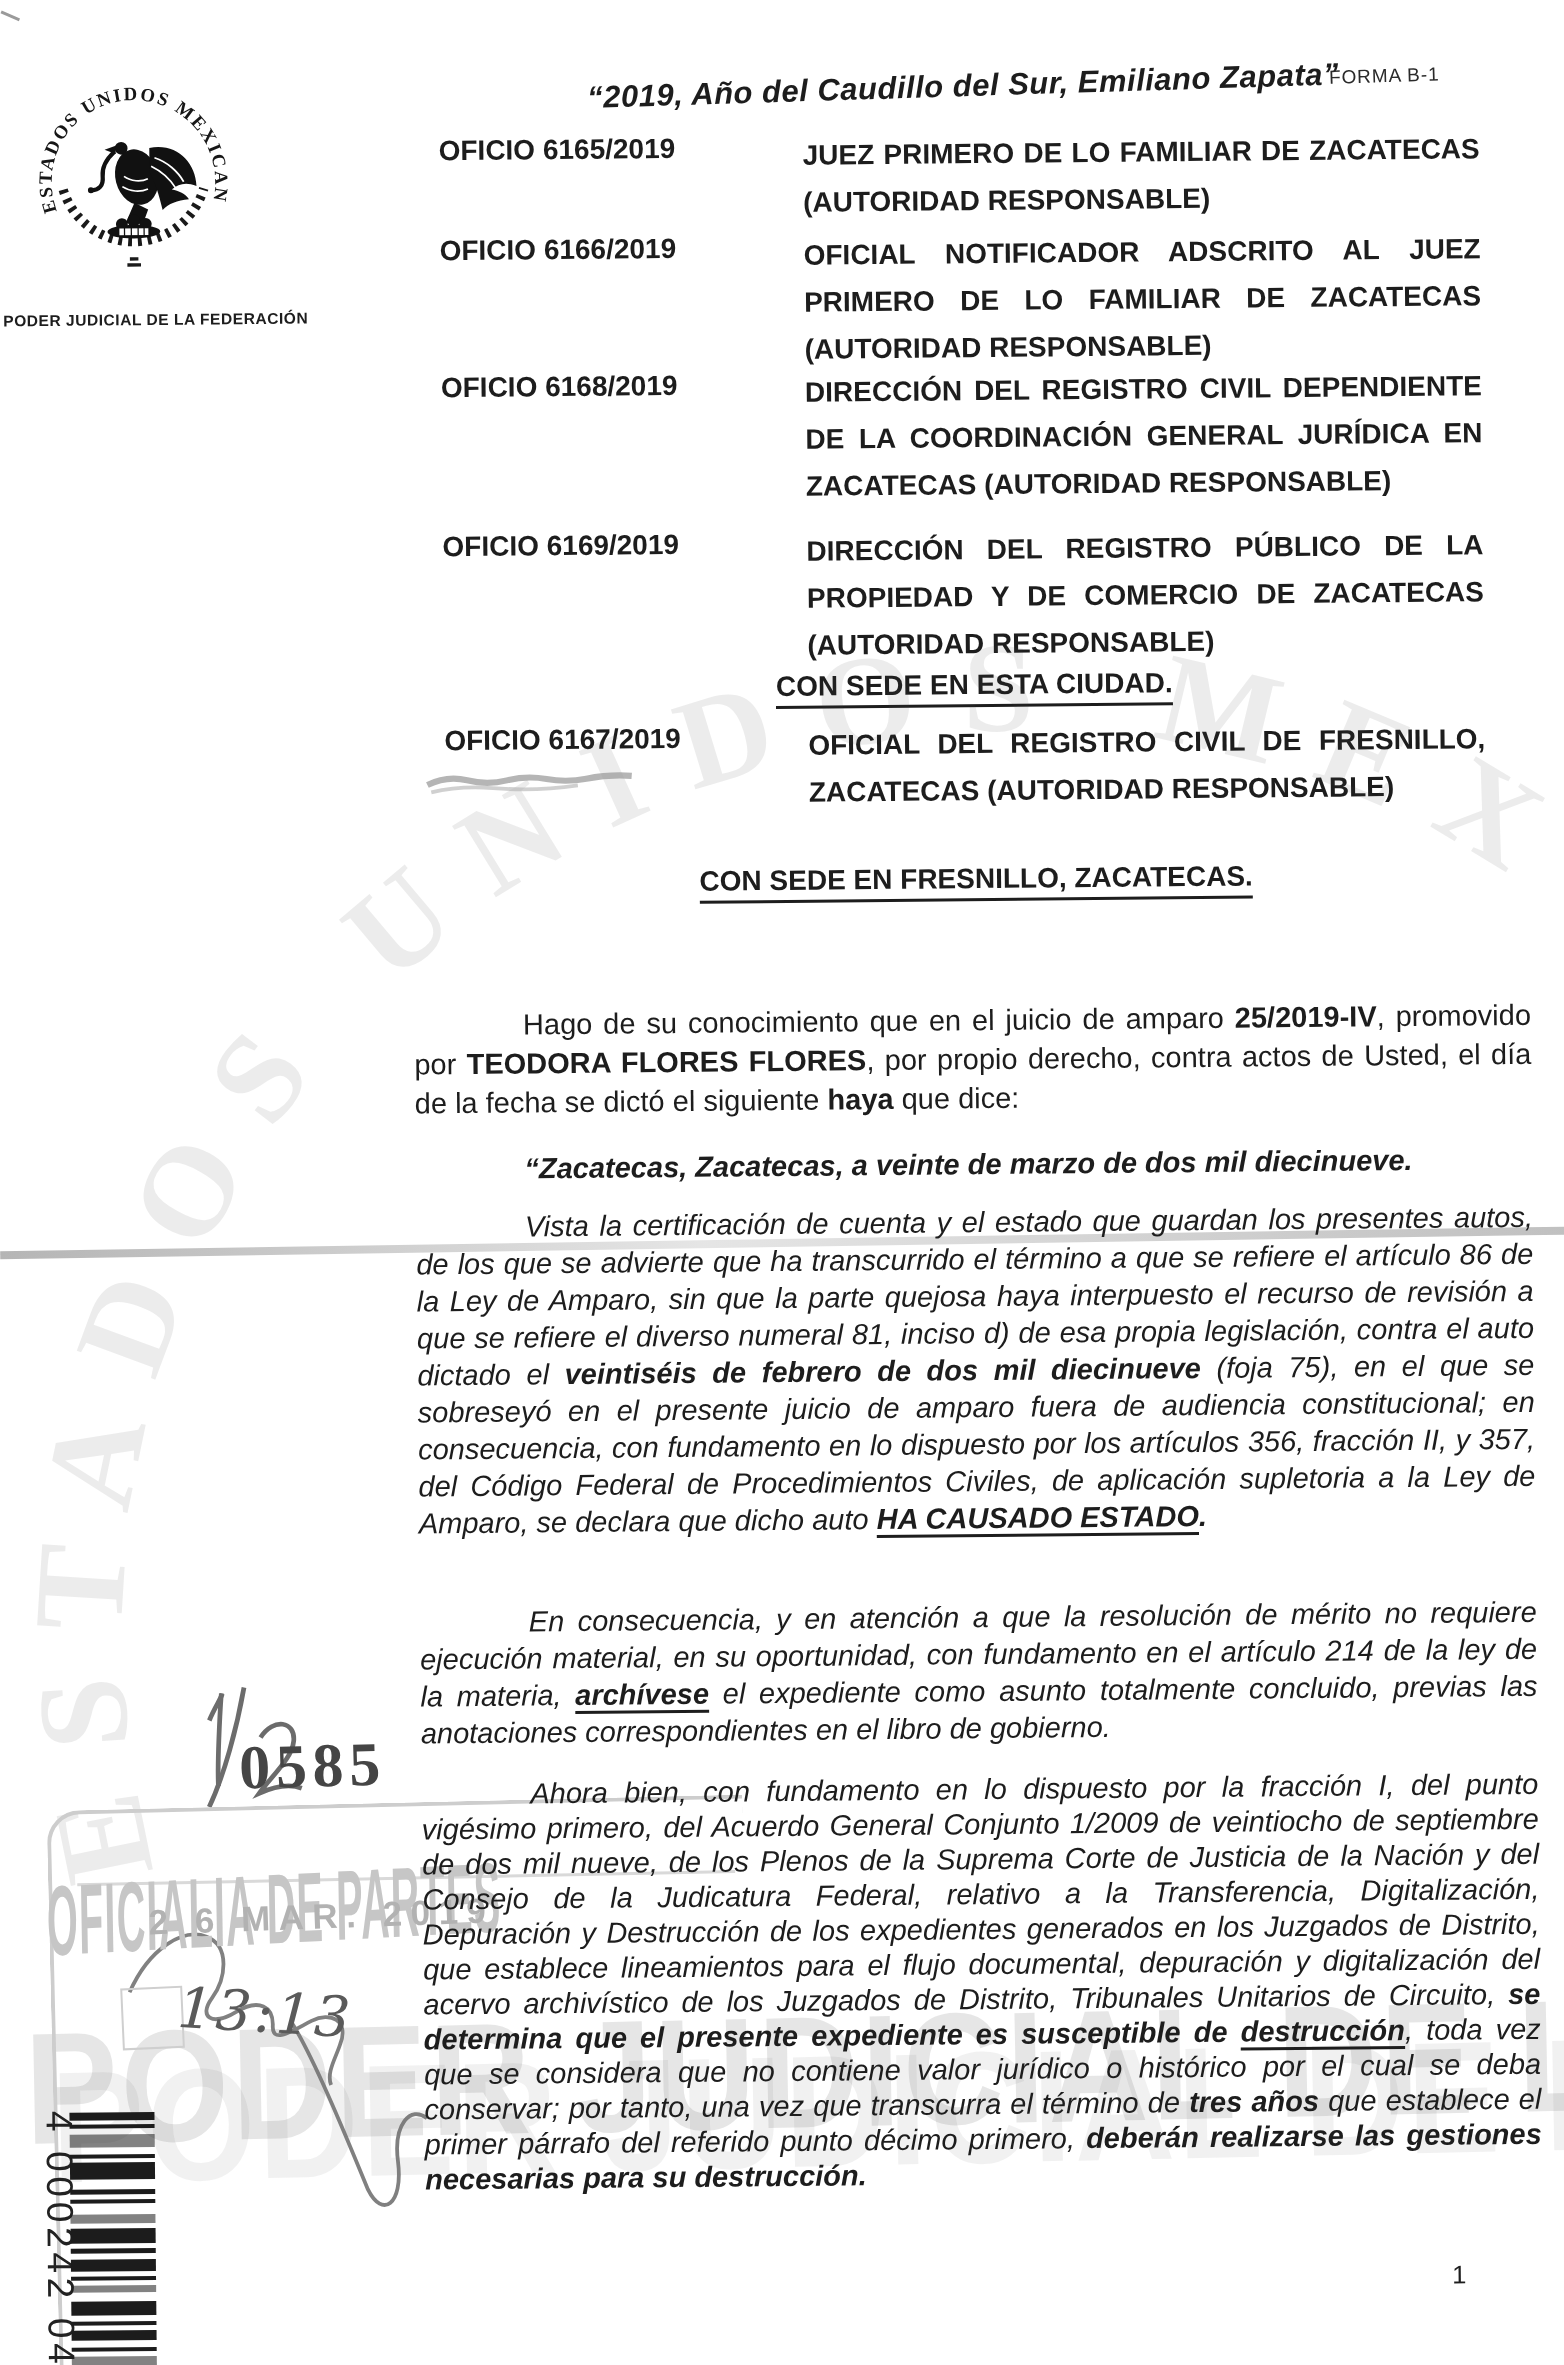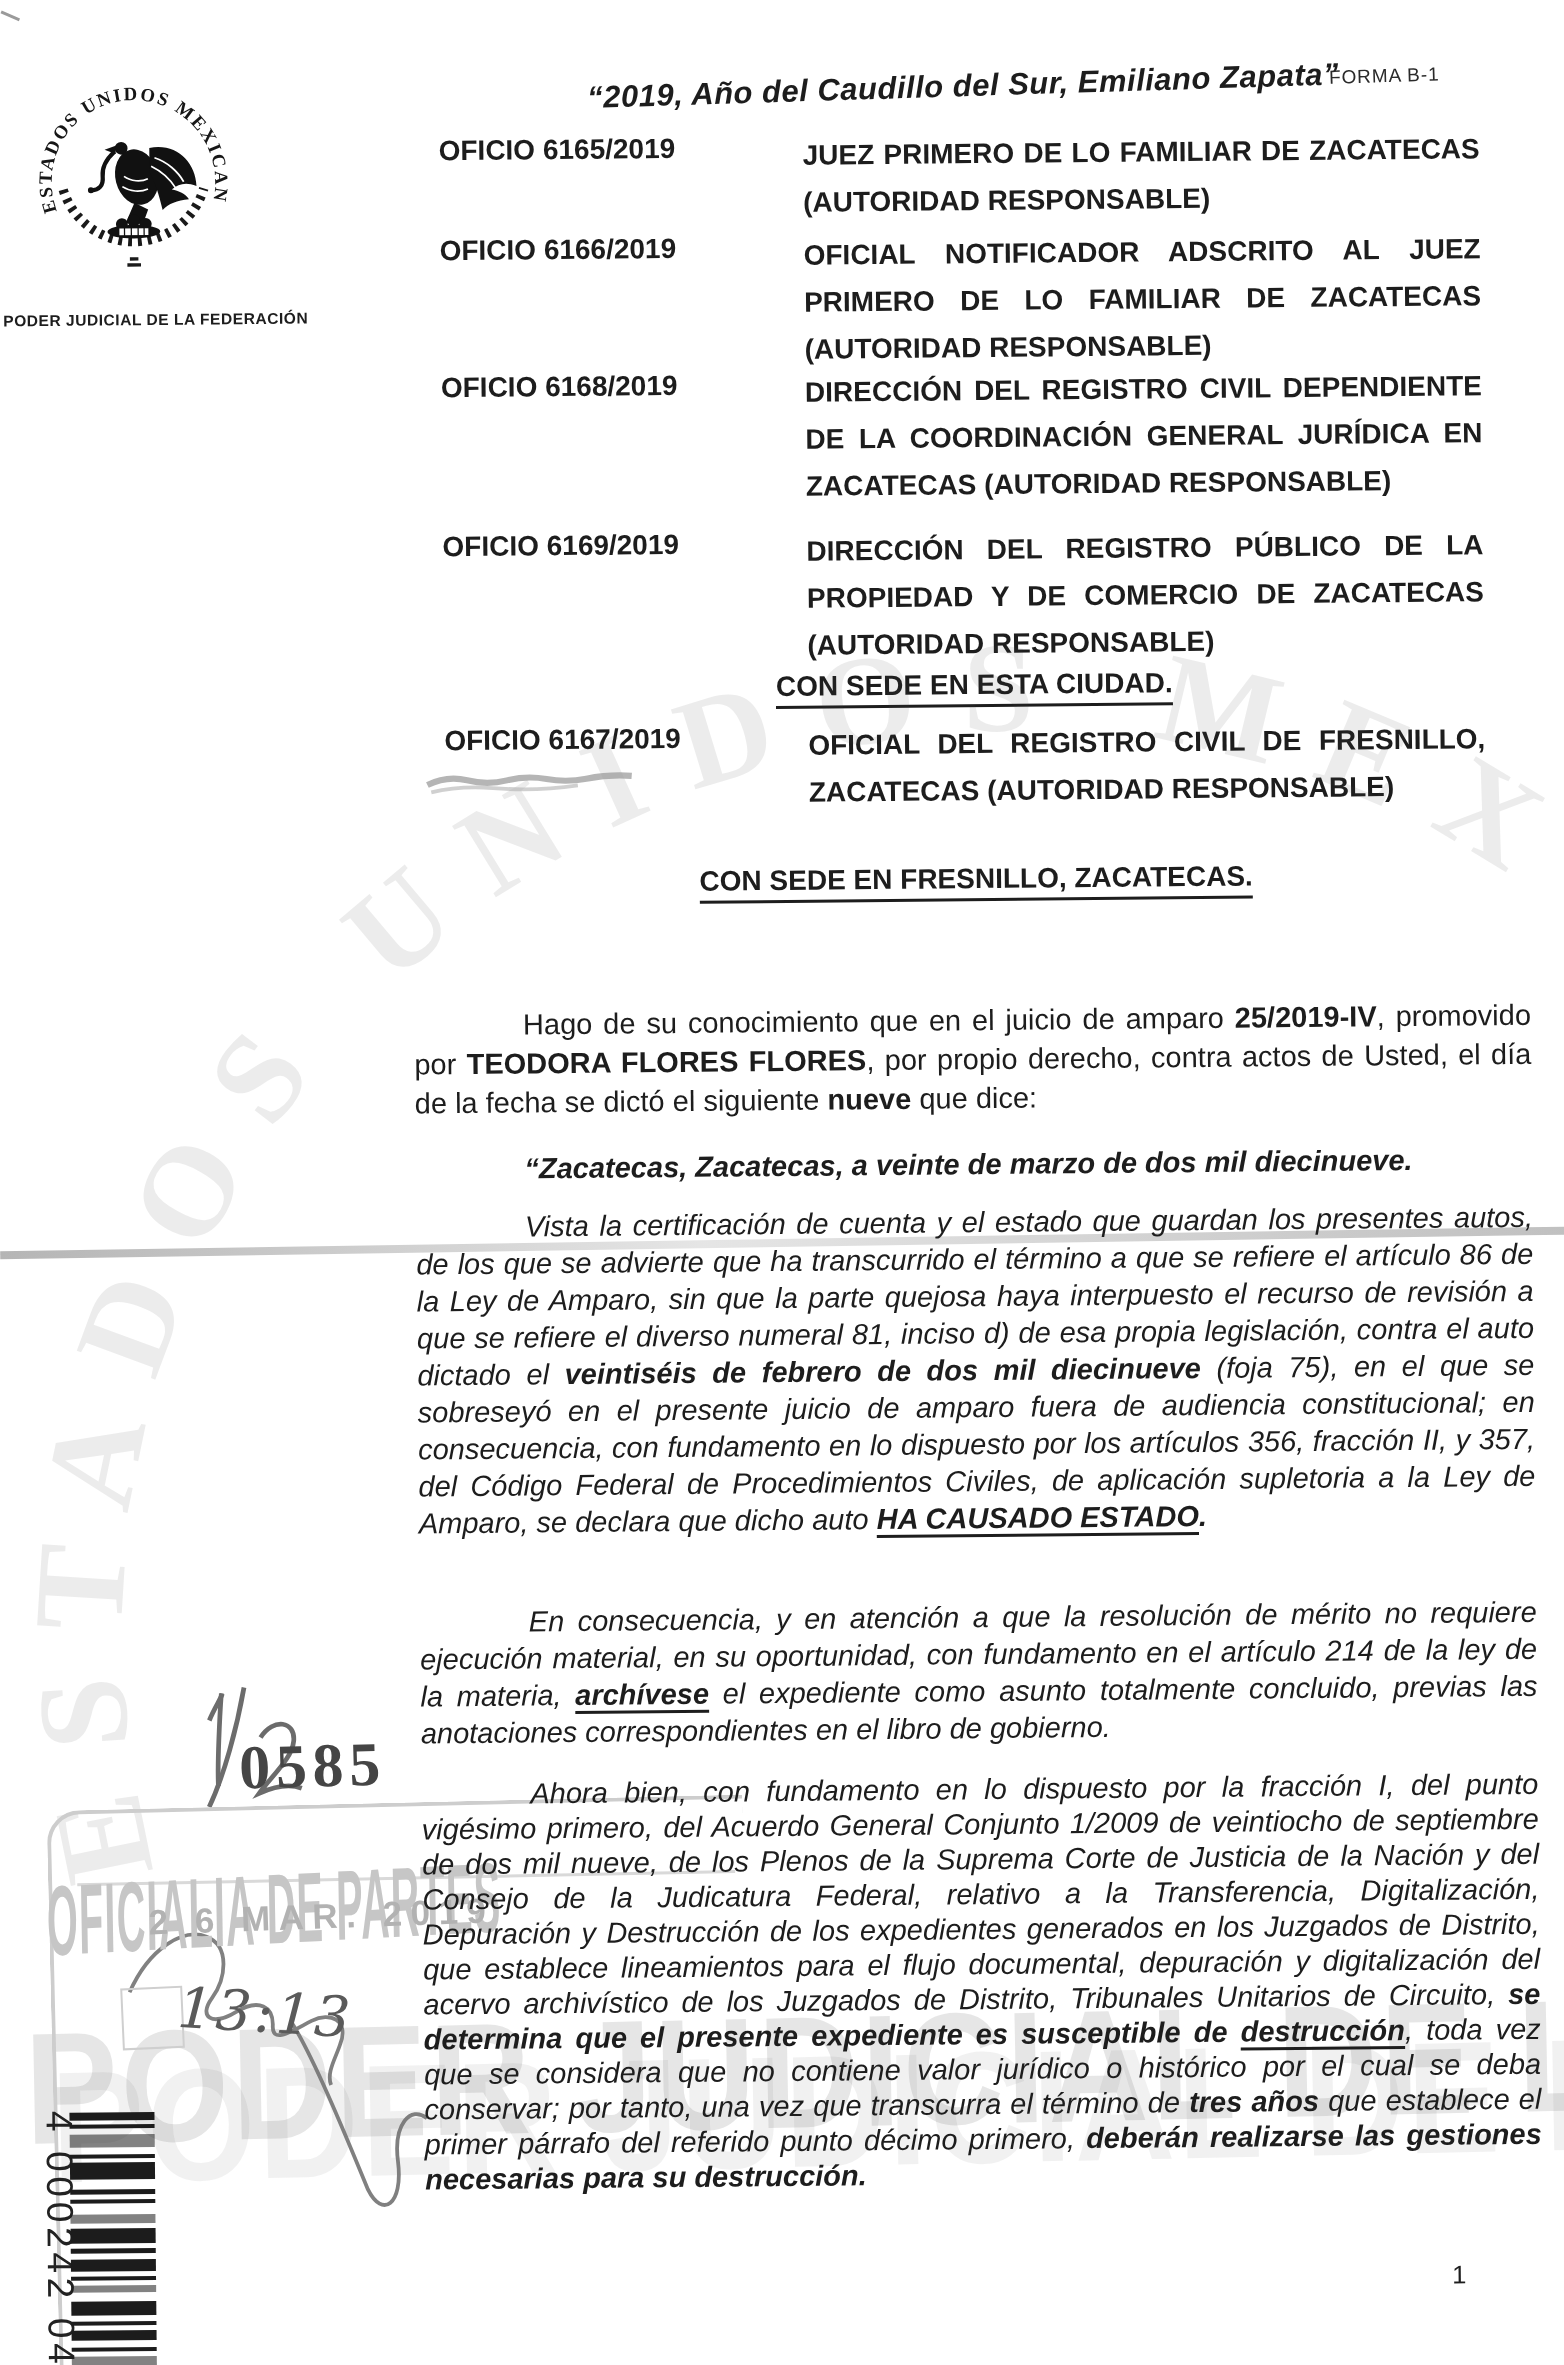--- a/index.html
+++ b/index.html
@@ -165,21 +165,21 @@
 
   <svg class="hand-svg" width="1565" height="2523" aria-hidden="true" viewBox="0 0 3307 5333">
     <path d="M 912,1652 q 42,-20 84,-9 q 42,11 84,1 q 42,-10 84,-2 q 42,8 84,0 q 50,-9 96,-5" stroke="#9c9c9c" stroke-width="13" fill="none" opacity="0.75"></path>
     <path d="M 920,1668 q 60,-14 130,-8 q 90,8 180,-4" stroke="#b0b0b0" stroke-width="8" fill="none" opacity="0.6"></path>
   </svg>
 
   <div class="sede" style="top:865px">
     <span>CON SEDE EN FRESNILLO, ZACATECAS.</span>
   </div>
 
-  <div class="para p-intro"><span>Hago de su conocimiento que en el juicio de amparo </span><span class="b">25/2019-IV</span><span>, promovido por </span><span class="b">TEODORA FLORES FLORES</span><span>, por propio derecho, contra actos de Usted, el día de la fecha se dictó el siguiente </span><span class="b">nueve</span><span> que dice:</span></div>
+  <div class="para p-intro"><span>Hago de su conocimiento que en el juicio de amparo </span><span class="b">25/2019-IV</span><span>, promovido por </span><span class="b">TEODORA FLORES FLORES</span><span>, por propio derecho, contra actos de Usted, el día de la fecha se dictó el siguiente </span><span class="b">haya</span><span> que dice:</span></div>
   <div class="para p-quote">“Zacatecas, Zacatecas, a veinte de marzo de dos mil diecinueve.</div>
   <div class="para p-2"><span>Vista la certificación de cuenta y el estado que guardan los presentes autos, de los que se advierte que ha transcurrido el término a que se refiere el artículo 86 de la Ley de Amparo, sin que la parte quejosa haya interpuesto el recurso de revisión a que se refiere el diverso numeral 81, inciso d) de esa propia legislación, contra el auto dictado el </span><span class="b">veintiséis de febrero de dos mil diecinueve</span><span> (foja 75), en el que se sobreseyó en el presente juicio de amparo fuera de audiencia constitucional; en consecuencia, con fundamento en lo dispuesto por los artículos 356, fracción II, y 357, del Código Federal de Procedimientos Civiles, de aplicación supletoria a la Ley de Amparo, se declara que dicho auto </span><span class="b u">HA CAUSADO ESTADO</span><span class="b">.</span></div>
   <div class="para p-3"><span>En consecuencia, y en atención a que la resolución de mérito no requiere ejecución material, en su oportunidad, con fundamento en el artículo 214 de la ley de la materia, </span><span class="b u">archívese</span><span> el expediente como asunto totalmente concluido, previas las anotaciones correspondientes en el libro de gobierno.</span></div>
   <div class="para p-4"><span>Ahora bien, con fundamento en lo dispuesto por la fracción I, del punto vigésimo primero, del Acuerdo General Conjunto 1/2009 de veintiocho de septiembre de dos mil nueve, de los Plenos de la Suprema Corte de Justicia de la Nación y del Consejo de la Judicatura Federal, relativo a la Transferencia, Digitalización, Depuración y Destrucción de los expedientes generados en los Juzgados de Distrito, que establece lineamientos para el flujo documental, depuración y digitalización del acervo archivístico de los Juzgados de Distrito, Tribunales Unitarios de Circuito, </span><span class="b">se determina que el presente expediente es susceptible de </span><span class="b u">destrucción</span><span>, toda vez que se considera que no contiene valor jurídico o histórico por el cual se deba conservar; por tanto, una vez que transcurra el término de </span><span class="b">tres años</span><span> que establece el primer párrafo del referido punto décimo primero, </span><span class="b">deberán realizarse las gestiones necesarias para su destrucción.</span></div>
 
   <div class="pagenum">1</div>
 
   <div class="streak1"></div>
 
   <svg class="hand-svg" width="1565" height="2523" aria-hidden="true" viewBox="0 0 3307 5333">

